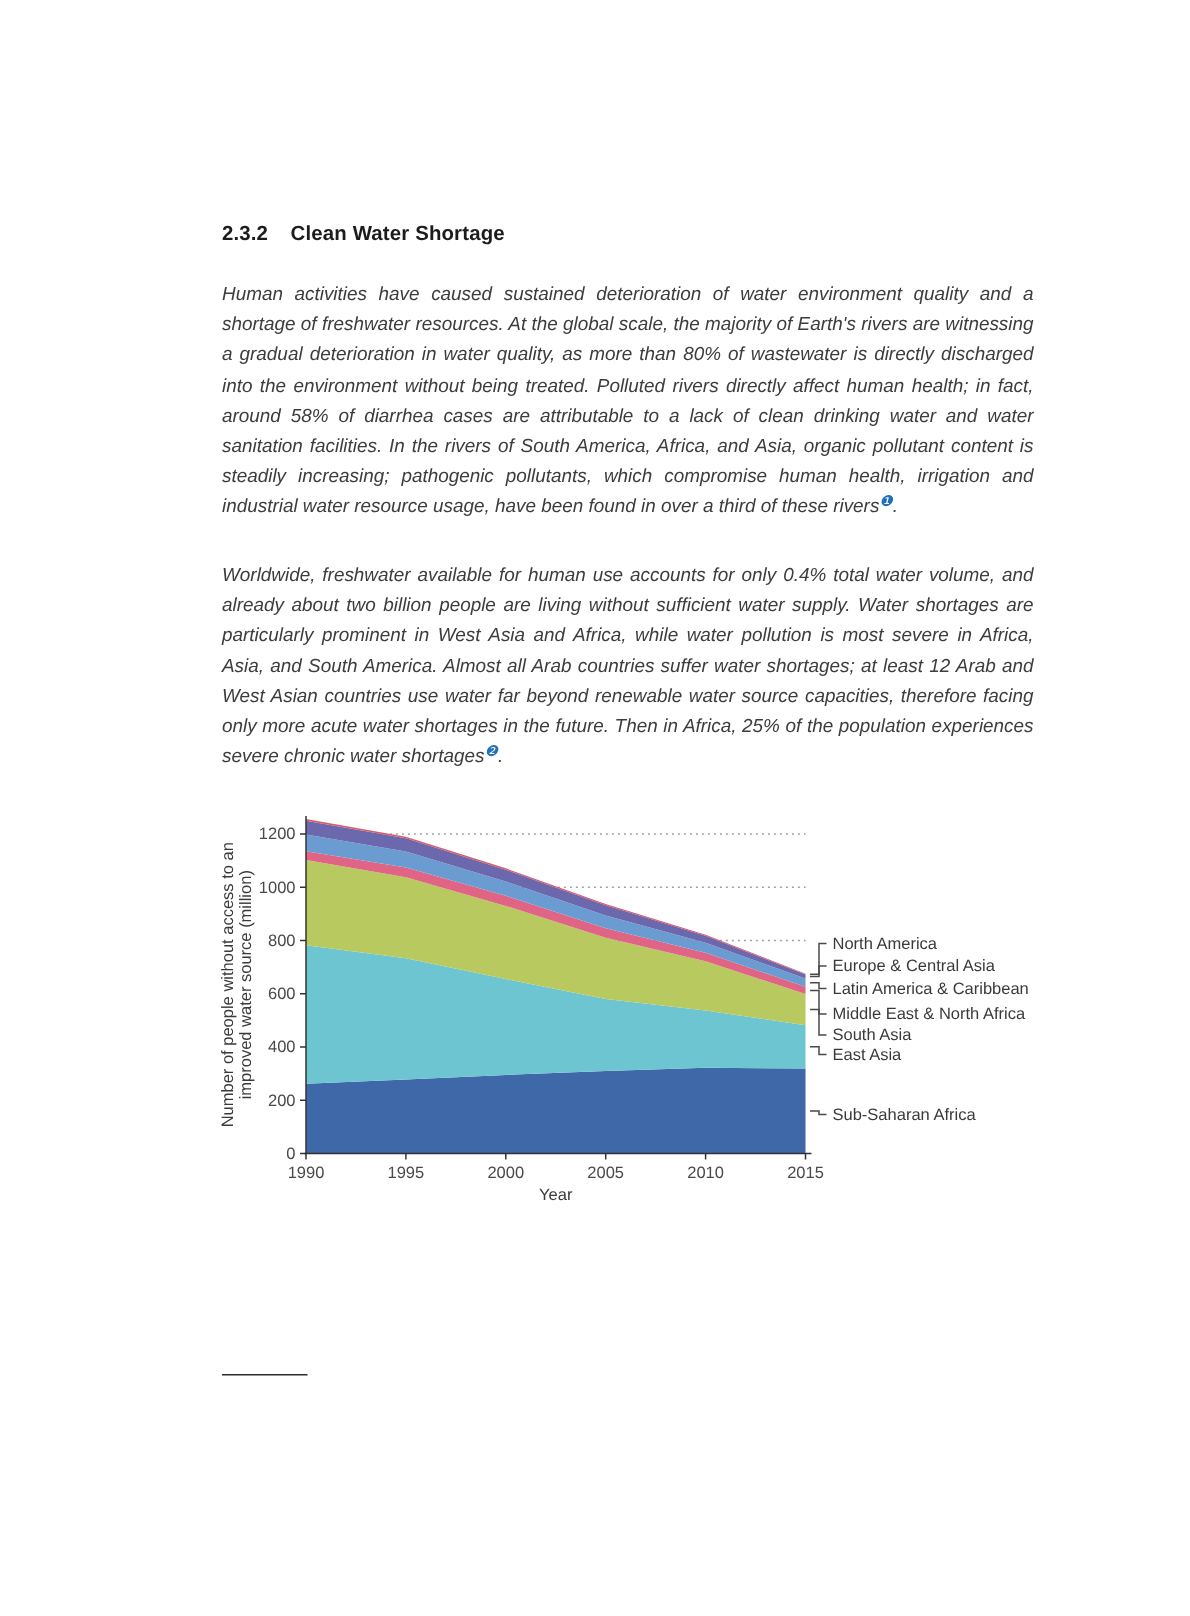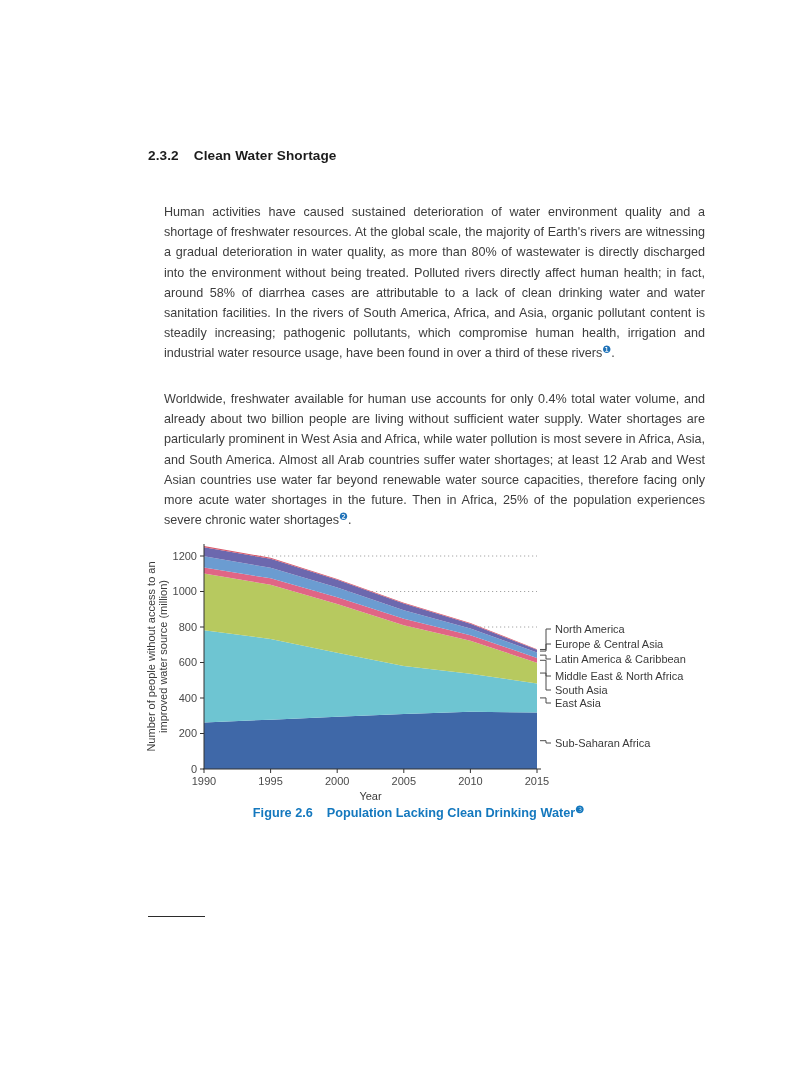--- a/index.html
+++ b/index.html
@@ -6,22 +6,22 @@
   .page{
     position:relative;width:793px;height:920px;background:#ffffff;
     font-family:"Liberation Sans",sans-serif;overflow:hidden;
   }
   .section-heading{
     position:absolute;left:148px;top:148px;margin:0;
     font-size:13.6px;font-weight:bold;color:#1c1c1c;letter-spacing:0.1px;
   }
   .section-heading .sec-num{margin-right:15px;}
   .body-para{
-    position:absolute;left:148px;width:541px;margin:16px;
-    font-size:12.6px;line-height:20.2px;color:#3d3d3d;text-align:justify;
+    position:absolute;left:148px;width:541px;margin:0;
+    font-size:12.6px;line-height:20.2px;color:#3d3d3d;text-align:justify;font-style:italic;
   }
   #para-1{top:186px;}
   #para-2{top:373px;}
   sup.ref{
     color:#1f72b8;font-size:10px;line-height:0;vertical-align:4px;
   }
   .figure-wrap{position:absolute;left:140px;top:520px;width:580px;height:300px;}
   #chart-svg text{font-family:"Liberation Sans",sans-serif;}
   #chart-svg .tick{font-size:11px;fill:#4a4a4a;}
   #chart-svg .axis-label{font-size:11px;fill:#3a3a3a;}
@@ -110,21 +110,20 @@
         <text x="415" y="159.5" class="legend">Middle East &amp; North Africa</text>
         <polyline points="400,135.13375 406,135.13375 406,139 411,139" fill="none" stroke="#4a4a4a" stroke-width="1"></polyline>
         <text x="415" y="142.5" class="legend">Latin America &amp; Caribbean</text>
         <polyline points="400,131.05124999999998 406,131.05124999999998 406,124 411,124" fill="none" stroke="#4a4a4a" stroke-width="1"></polyline>
         <text x="415" y="127.5" class="legend">Europe &amp; Central Asia</text>
         <polyline points="400,129.45375 406,129.45375 406,109 411,109" fill="none" stroke="#4a4a4a" stroke-width="1"></polyline>
         <text x="415" y="112.5" class="legend">North America</text>
       </svg>
   </div>
 
-  <p class="figure-caption"><span class="cap-label">Figure 2.6</span><span>Population Lacking Clean Drinking Water</span><sup class="ref">❸</sup></p>
 
   <div class="footnotes">
     <div class="fn-rule"></div>
     <p class="fn-item">
         <span class="fn-marker">❶</span>
       </p>
     <p class="fn-item">
         <span class="fn-marker">❷</span>
       </p>
     <p class="fn-item">

